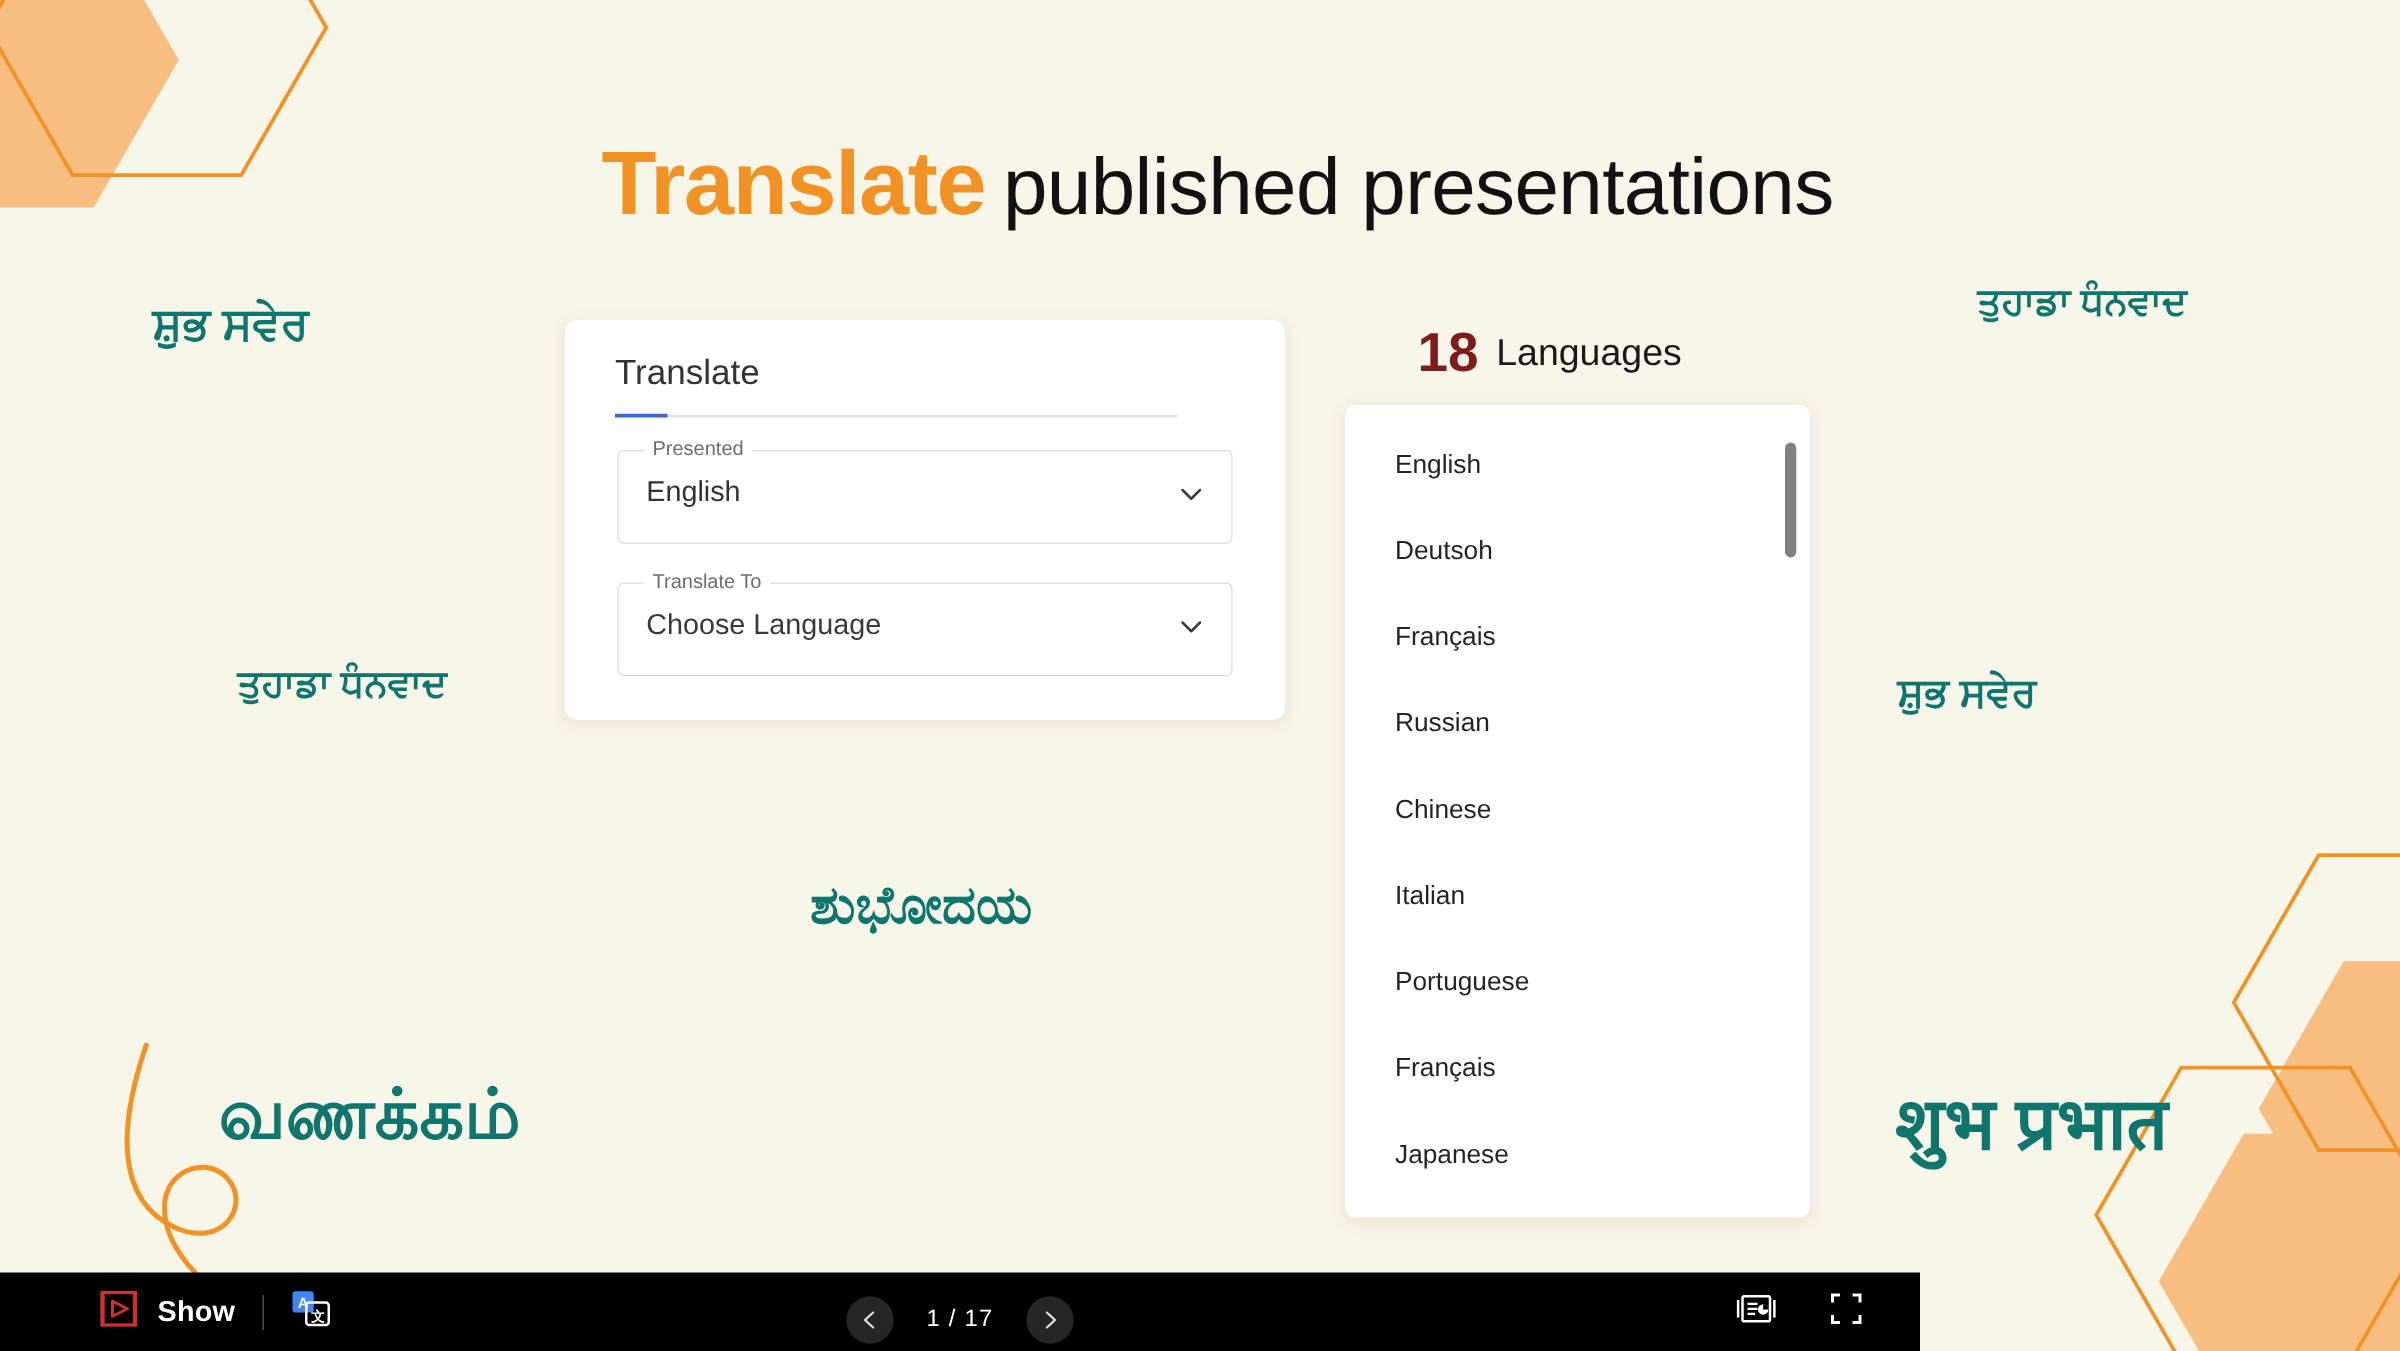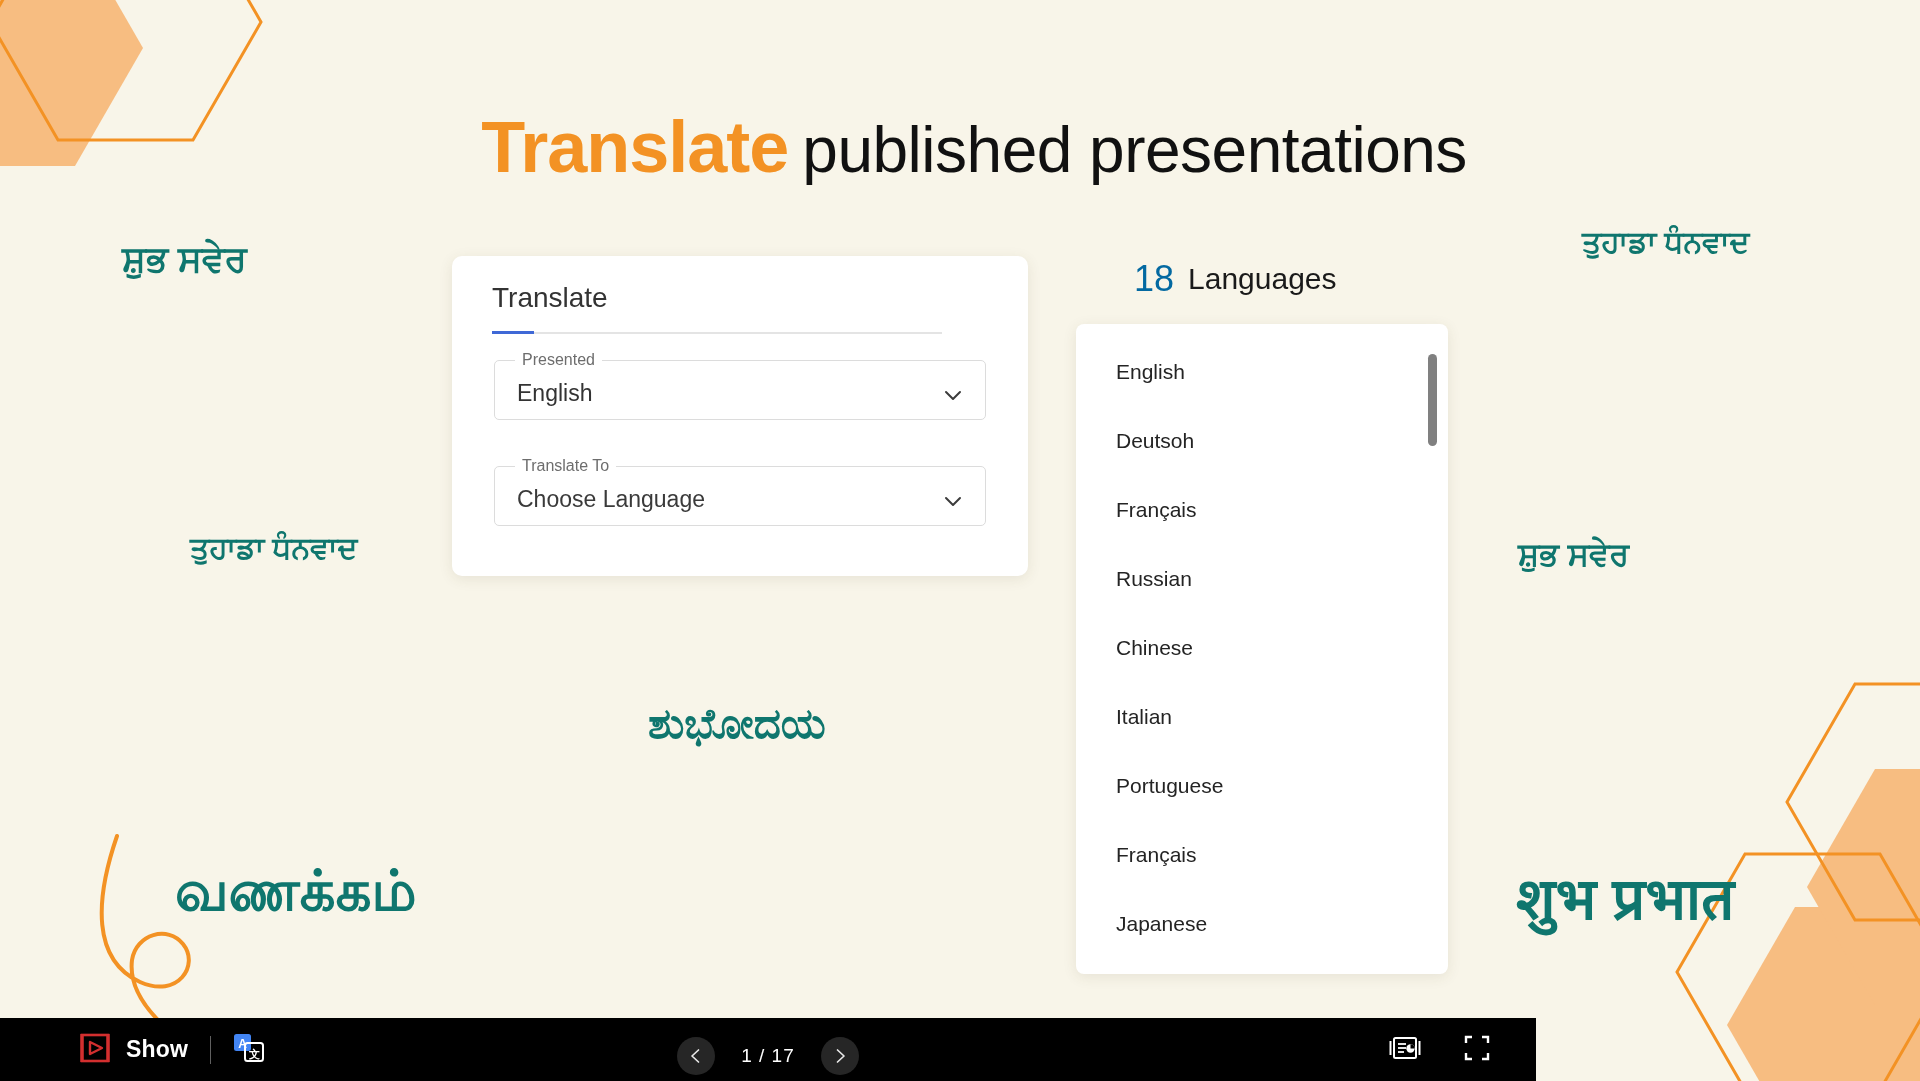--- a/index.html
+++ b/index.html
@@ -80,21 +80,21 @@
     position:absolute;
     left:0; top:-1px;
     width:42px; height:3px;
     background:#3f68d6;
   }
 
   .field {
     position:absolute;
     left:42px;
     width:492px;
-    height:60px;
+    height:75px;
     border:1px solid #dcdcdc;
     border-radius:5px;
     background:#ffffff;
   }
   .field.presented { top:104px; }
   .field.translate-to { top:210px; }
 
   .field-label {
     position:absolute;
     left:20px; top:-11px;
@@ -120,23 +120,23 @@
   .chevron svg { display:block; }
 
   
   #languages-header {
     position:absolute;
     left:1134px;
     top:258px;
     white-space:nowrap;
   }
   #lang-count {
-    font-size:36px;
-    font-weight:400;
-    color:#0369a1;
+    font-size:44px;
+    font-weight:700;
+    color:#7f1d1d;
     vertical-align:middle;
   }
   #lang-count-label {
     font-size:30px;
     color:#1a1a1a;
     font-weight:400;
     margin-left:14px;
     vertical-align:middle;
   }
 

